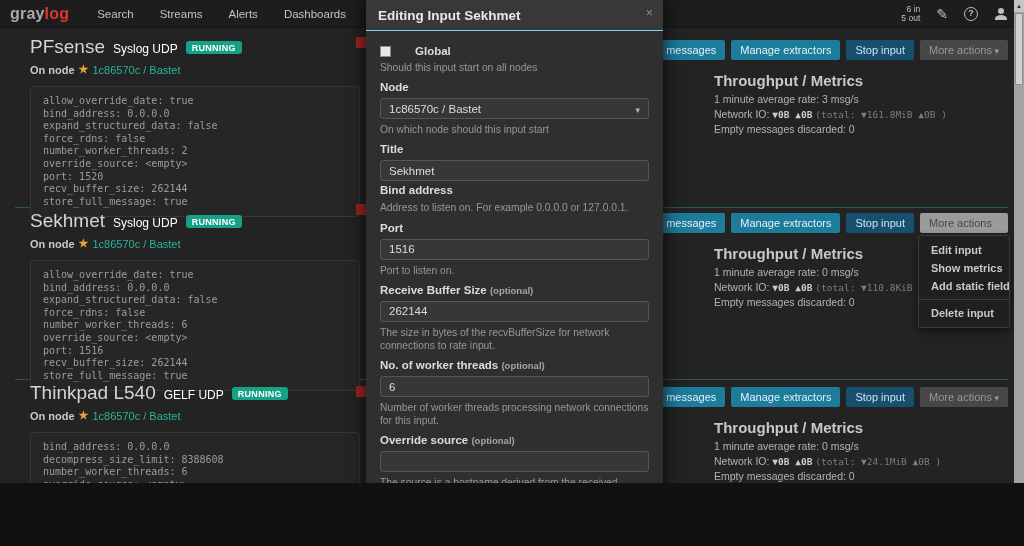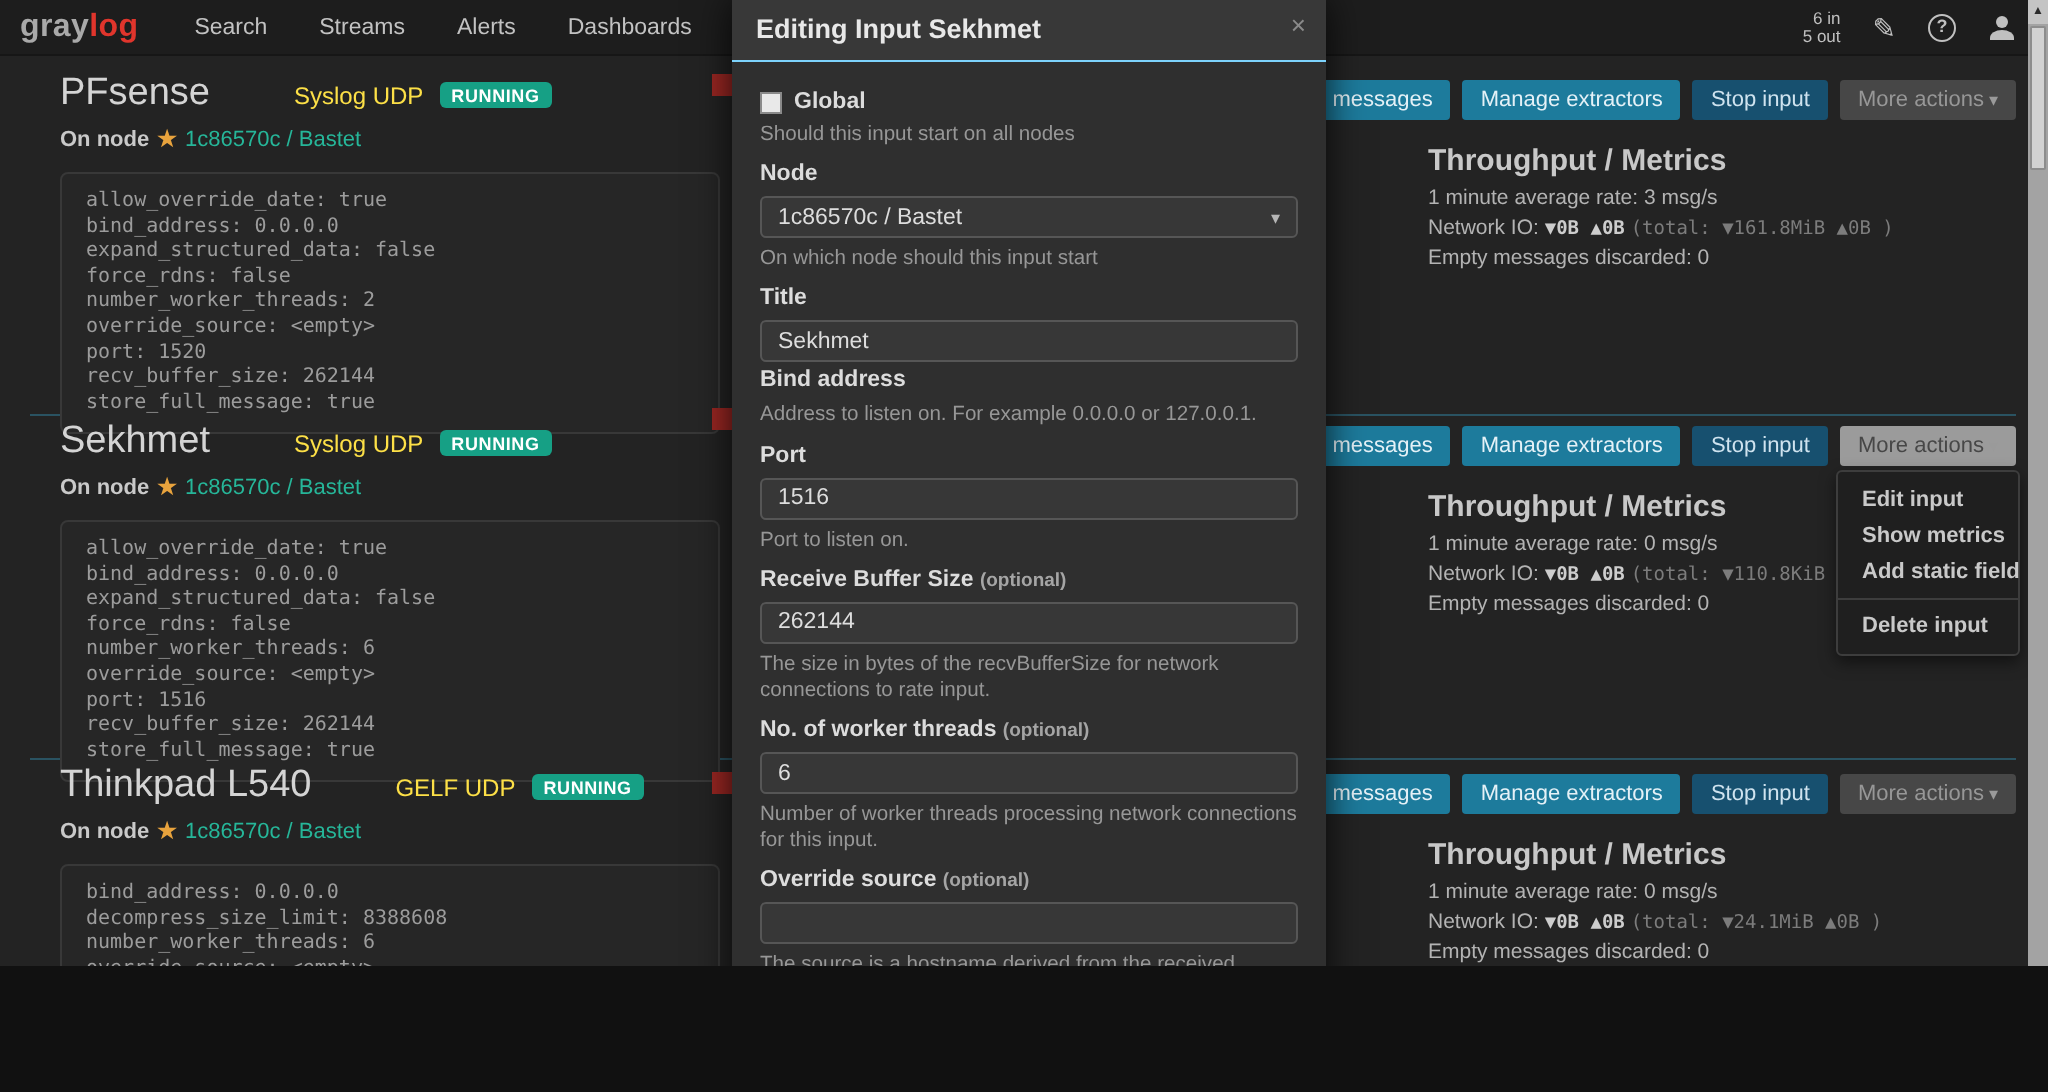--- a/index.html
+++ b/index.html
@@ -24,21 +24,21 @@
   .user-ic::after { content:""; position:absolute; left:1px; top:7px; width:12px; height:8px; background:#c0c0c0; border-radius:50% 50% 0 0; }
 
   
   .hr { position:absolute; left:15px; width:993px; height:0; border-top:1px solid #2a5362; z-index:1; }
   .red-marker { position:absolute; width:10px; height:11px; background:#9c2723; z-index:2; }
 
   
   .input-section { position:absolute; left:30px; width:330px; z-index:1; }
   .input-title-row { display:flex; align-items:baseline; gap:8px; }
   .input-title { font-size:19px; color:#d4d4d4; }
-  .input-type { font-size:12px; color:#fde047;margin-left:34px; }
+  .input-type { font-size:12px; color:#ffffff; }
   .badge-running { background:#16a085; color:#fff; font-size:9px; font-weight:bold; padding:2px 6px 1px; border-radius:3px; align-self:center; letter-spacing:.3px; }
   .on-node-row { margin-top:5px; font-size:11px; font-weight:bold; color:#c9c9c9; display:flex; align-items:center; gap:4px; }
   .star-icon::after { content:"\2605"; color:#e8a33d; font-size:11px; }
   .node-link { color:#26b699; text-decoration:none; font-weight:normal; cursor:pointer; }
   .well { margin-top:10px; background:#262626; border:1px solid #383838; border-radius:4px; padding:8px 12px; }
   .attr-line { font-family:"DejaVu Sans Mono", monospace; font-size:10px; line-height:12.6px; color:#9c9c9c; white-space:pre; }
 
   
   .right-block { position:absolute; left:706px; width:302px; z-index:1; }
   .btn-row { display:flex; justify-content:flex-end; gap:6px; }
@@ -57,21 +57,21 @@
   .dropdown-menu { position:absolute; left:918px; top:235px; width:92px; background:#1f1f1f; border:1px solid #3d3d3d; border-radius:3px; padding:5px 0; z-index:10; box-shadow:0 3px 8px rgba(0,0,0,.5); }
   .menu-item { font-size:11px; color:#c9c9c9; padding:3px 12px; cursor:pointer; white-space:nowrap;font-weight:bold; }
   .menu-divider { border-top:1px solid #3d3d3d; margin:4px 0; }
 
   
   .modal { position:absolute; left:366px; top:0; width:297px; height:546px; background:#2f2f2f; z-index:30; box-shadow:0 0 18px rgba(0,0,0,.8); overflow:hidden; }
   .modal-header { background:#383838; border-bottom:1px solid #7dd3fc; padding:6px 12px; position:relative; }
   .modal-title { font-size:13.5px; font-weight:bold; color:#e8e8e8; }
   .modal-close { position:absolute; right:10px; top:5px; color:#8a8a8a; font-size:13px; cursor:pointer; }
   .modal-body { padding:12px 14px 0; }
-  .cb-row { display:flex; align-items:center; gap:6px; margin:2px 0 3px; }
+  .cb-row { display:flex; align-items:center; gap:24px; margin:2px 0 3px; }
   .checkbox { width:11px; height:11px; background:#e9e9e9; border:1px solid #8a8a8a; display:inline-block; position:relative; flex:none; cursor:pointer; }
   .cb-label { font-size:11.5px; font-weight:bold; color:#dcdcdc; }
   .m-label { font-size:11.5px; font-weight:bold; color:#dcdcdc; margin:3px 0 5px; }
   .m-label .opt { font-size:9.5px; color:#a5a5a5; }
   .m-input, .m-select { width:100%; background:#373737; border:1px solid #565656; border-radius:3px; color:#ddd; font-size:11.5px; padding:3px 8px; height:21px; font-family:"Liberation Sans",sans-serif; }
   .m-select { display:flex; align-items:center; justify-content:space-between; cursor:pointer; }
   .chevron::after { content:"\25BE"; color:#b5b5b5; font-size:9px; }
   .m-help { font-size:10.3px; line-height:1.28; color:#979797; margin:4px 0 7px; }
 
   

